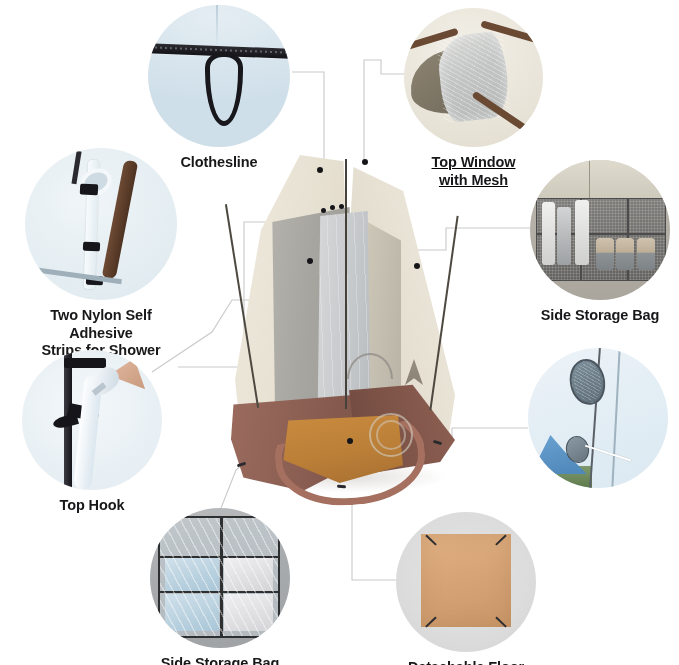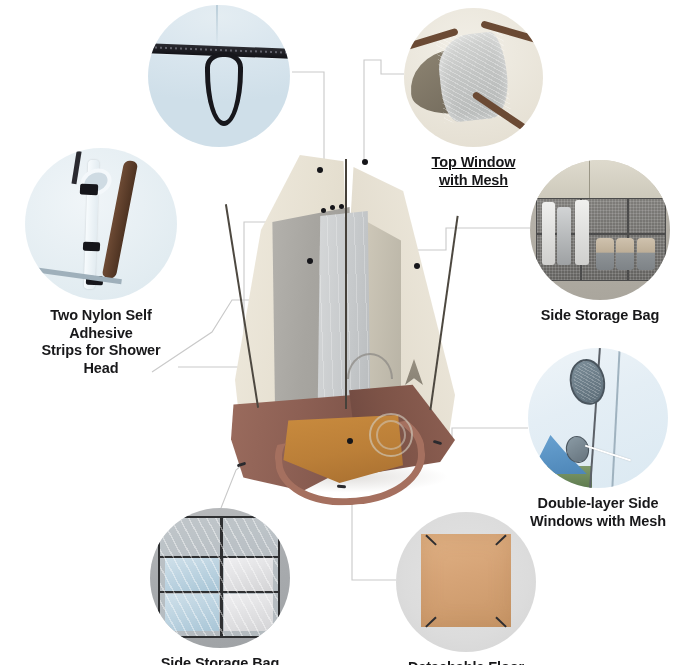--- a/index.html
+++ b/index.html
@@ -344,20 +344,21 @@
   </div>
 
   <div class="callout" style="left:148px;top:5px;width:142px;">
     <div class="bubble" style="width:142px;height:142px;background:#dde9f0;">
       <div class="ph-clothesline">
         <div class="cl-fold"></div>
         <div class="cl-band"></div>
         <div class="cl-loop"></div>
       </div>
     </div>
+    <div class="cap">Clothesline</div>
   </div>
 
   <div class="callout" style="left:404px;top:8px;width:139px;text-decoration:underline;">
     <div class="bubble" style="width:139px;height:139px;background:#e9e5d9;">
       <div class="ph-topwin">
         <div class="tw-dark"></div>
         <div class="tw-mesh"></div>
         <div class="tw-piping">
           <div class="tw-p1"></div>
           <div class="tw-p2"></div>
@@ -399,35 +400,48 @@
           <div class="bot bot-w" style="left:30%;top:2%;width:11%;height:80%;"></div>
           <div class="towel" style="left:46%;top:48%;width:14%;height:40%;"></div>
           <div class="towel" style="left:62%;top:48%;width:14%;height:40%;"></div>
           <div class="towel" style="left:78%;top:48%;width:14%;height:40%;"></div>
         </div>
       </div>
     </div>
     <div class="cap">Side Storage Bag</div>
   </div>
 
+  <div class="callout" style="left:22px;top:350px;width:140px;">
+    <div class="bubble" style="width:140px;height:140px;background:#e6eef3;">
+      <div class="ph-hook">
+        <div class="hk-tan"></div>
+        <div class="hk-pole"></div>
+        <div class="hk-arm"></div>
+        <div class="hk-hook"></div>
+        <div class="hk-hook2"></div>
+        <div class="hk-hose"></div>
+        <div class="hk-head"></div>
+        <div class="hk-band"></div>
+      </div>
+    </div>
+    <div class="cap">Top Hook</div>
+  </div>
 
   <div class="callout" style="left:528px;top:348px;width:140px;">
     <div class="bubble" style="width:140px;height:140px;background:#e4eef5;">
       <div class="ph-dblwin">
         <div class="dw-grass"></div>
         <div class="dw-mount"></div>
         <div class="dw-seam"></div>
         <div class="dw-seam2"></div>
         <div class="dw-win"></div>
         <div class="dw-win2"></div>
         <div class="dw-cord"></div>
       </div>
     </div>
-    <div class="cap">Double-layer Side
-Windows with Mesh</div>
   </div>
 
   <div class="callout" style="left:150px;top:508px;width:140px;">
     <div class="bubble" style="width:140px;height:140px;background:#a9acaf;">
       <div class="ph-sidebagB">
         <div class="bb-frame">
           <div class="bb-blue" style="left:4%;top:34%;width:46%;height:28%;"></div>
           <div class="bb-blue" style="left:4%;top:64%;width:46%;height:32%;"></div>
           <div class="bb-white" style="left:54%;top:34%;width:42%;height:28%;"></div>
           <div class="bb-white" style="left:54%;top:64%;width:42%;height:32%;"></div>

